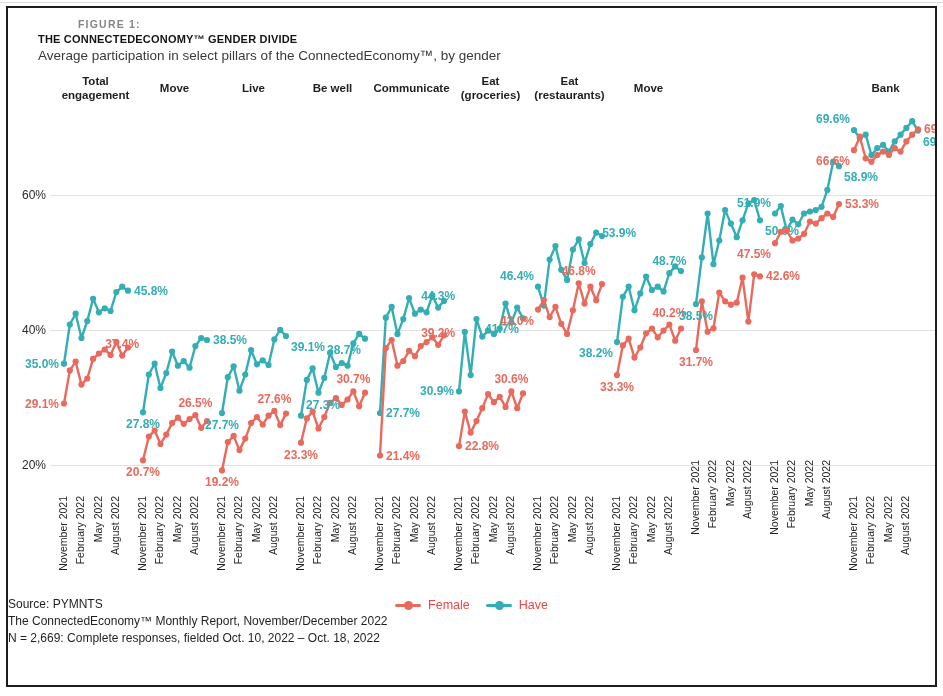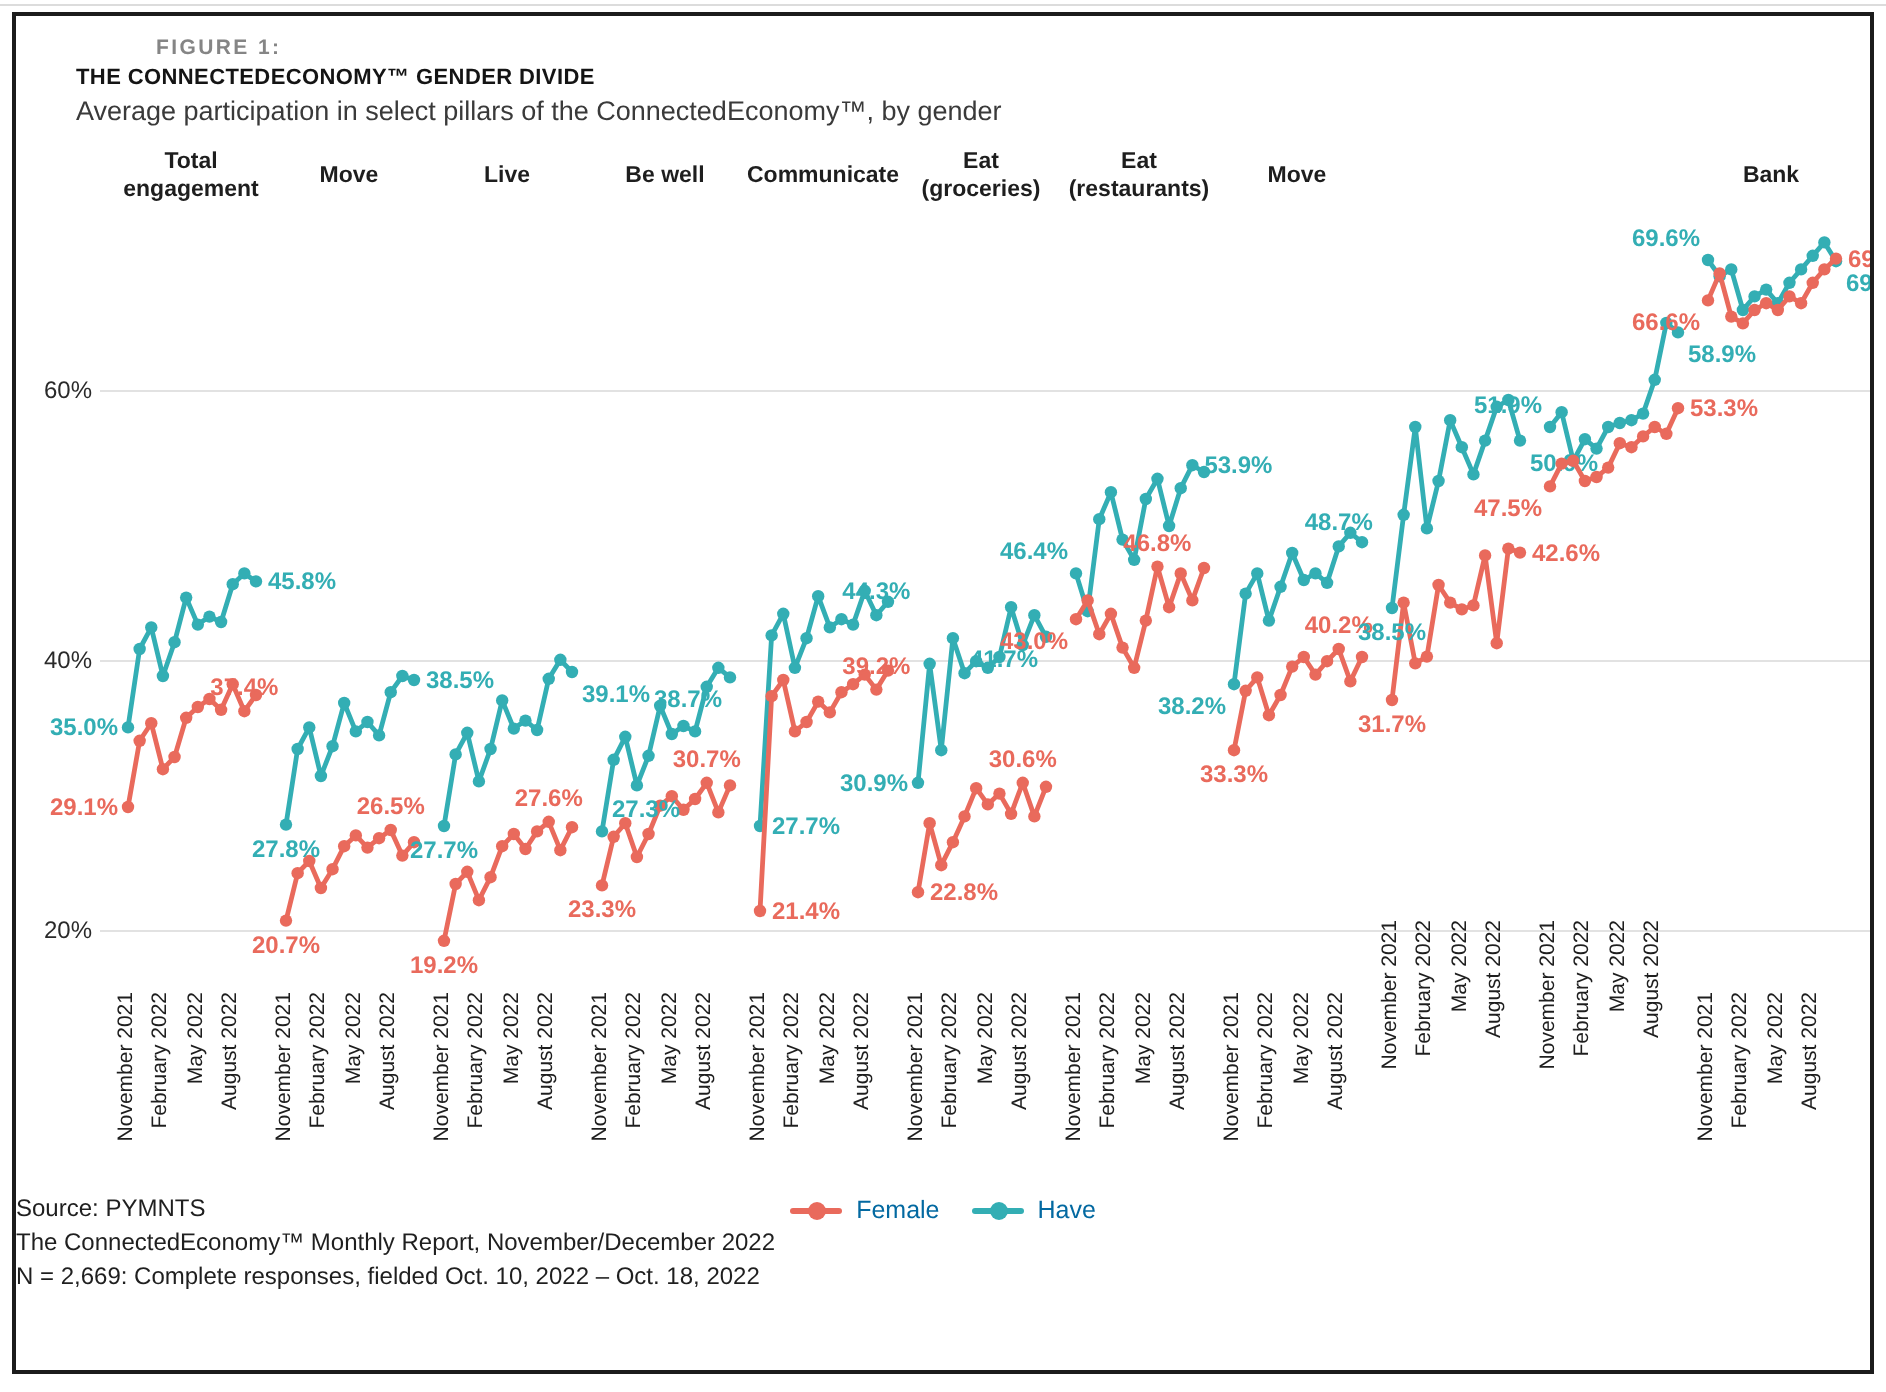--- a/index.html
+++ b/index.html
@@ -15,21 +15,21 @@
   .panel{width:79px;display:flex;flex-direction:column;}
   .panel-title{height:36px;display:flex;align-items:center;justify-content:center;text-align:center;font-size:11.5px;font-weight:700;line-height:1.2;color:#1e1e1e;padding:0 2px;box-sizing:border-box;}
   .panel-svg{display:block;overflow:visible;}
   svg{overflow:visible;}
   .value-label{font-family:"Liberation Sans",sans-serif;}
   .gridlines{position:absolute;left:0;right:-14px;top:36px;height:385px;z-index:0;}
   .gridline{position:absolute;left:-6px;right:0;height:1px;background:#e2e2e2;}
   .ylabel{position:absolute;left:-46px;width:36px;text-align:right;font-size:12px;color:#2a2a2a;transform:translateY(-50%);}
   .xlabels{position:relative;height:100px;width:100%;}
   .xtick{position:absolute;top:4px;writing-mode:vertical-rl;transform:rotate(180deg);white-space:nowrap;font-size:10.5px;color:#1e1e1e;}
-  .legend{display:flex;justify-content:center;gap:16px;margin-top:6px;font-size:12.5px;color:#0369a1;}
+  .legend{display:flex;justify-content:center;gap:16px;margin-top:6px;font-size:12.5px;color:#ef4444;}
   .legend-item{display:flex;align-items:center;gap:7px;}
   .lmark{position:relative;width:26px;height:9px;display:inline-block;}
   .lline{position:absolute;left:0;right:0;top:3px;height:3px;border-radius:2px;background:currentColor;}
   .ldot{position:absolute;left:9px;top:0;width:9px;height:9px;border-radius:50%;background:currentColor;}
   .footer{margin-top:-16px;text-align:left;font-size:12px;line-height:17px;color:#1f1f1f;}
 </style>
 </head>
 <body>
 
 <div class="topline"></div>

